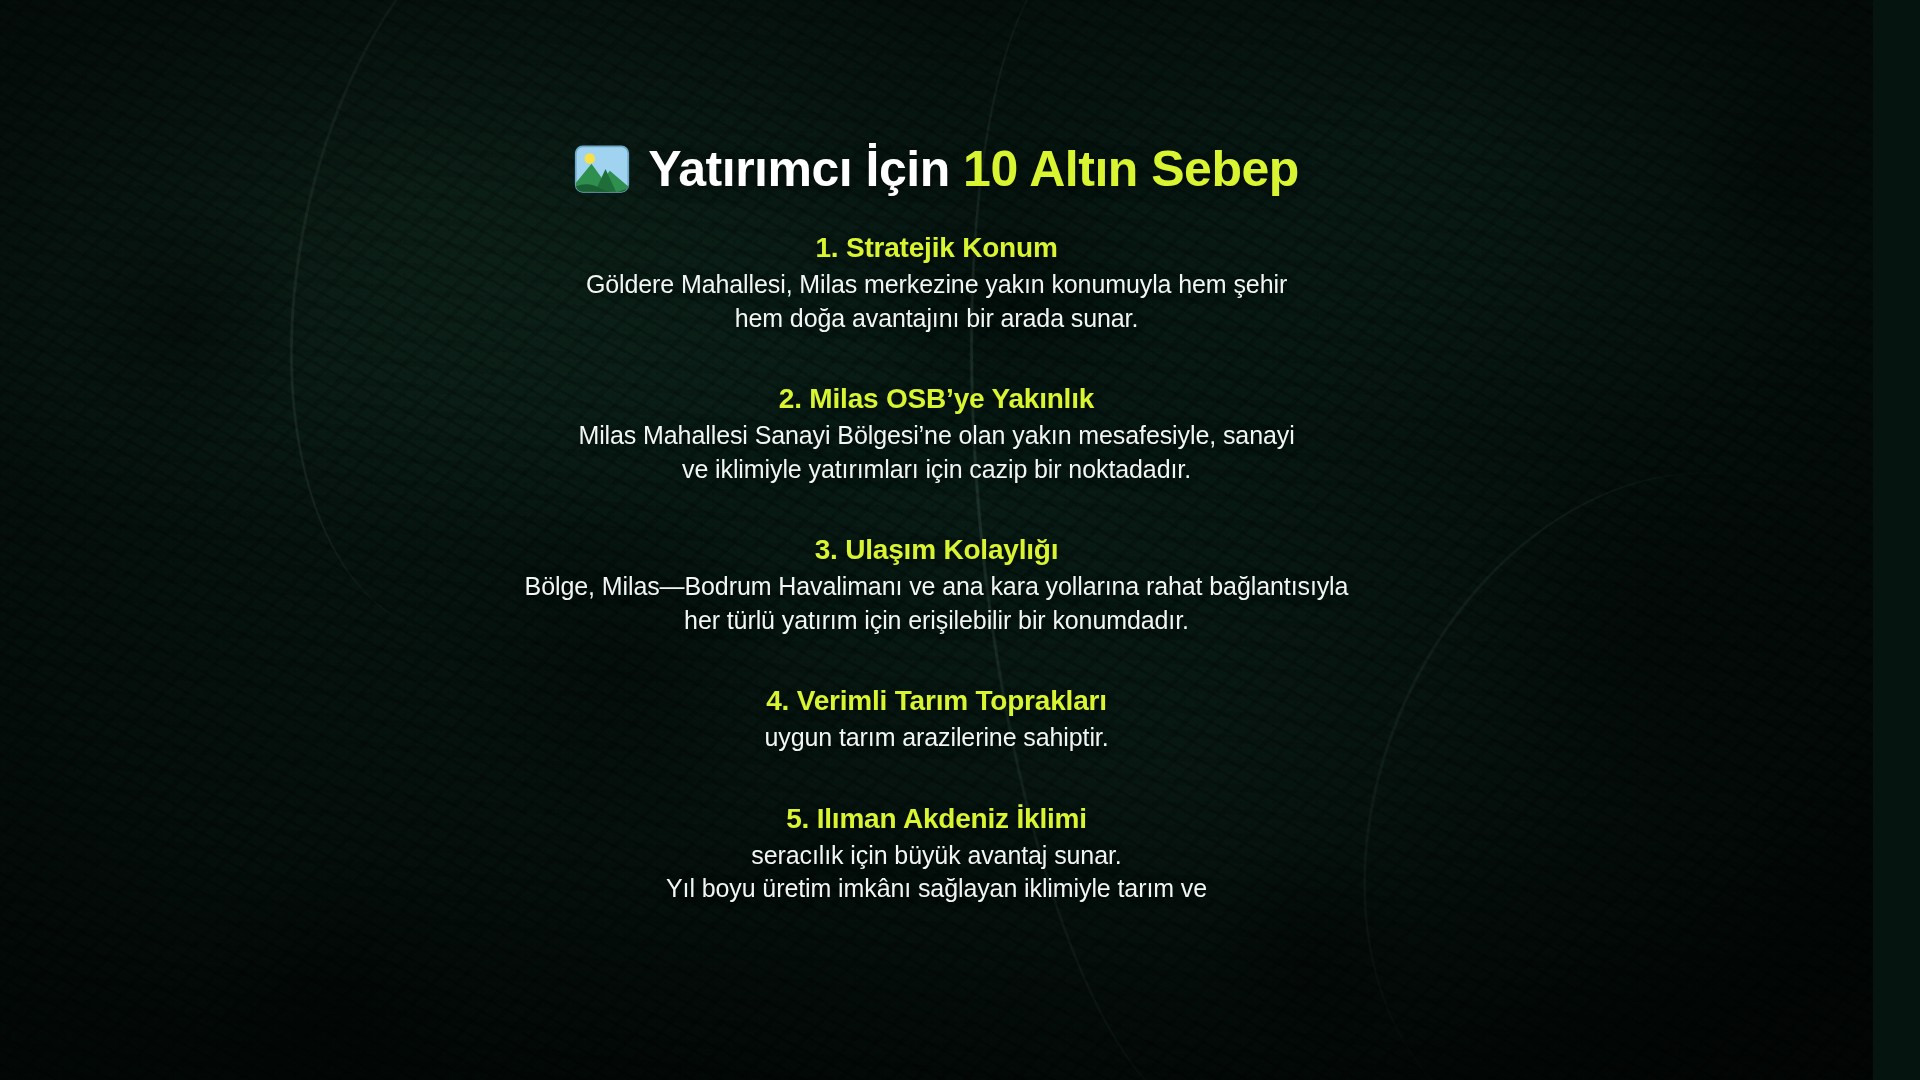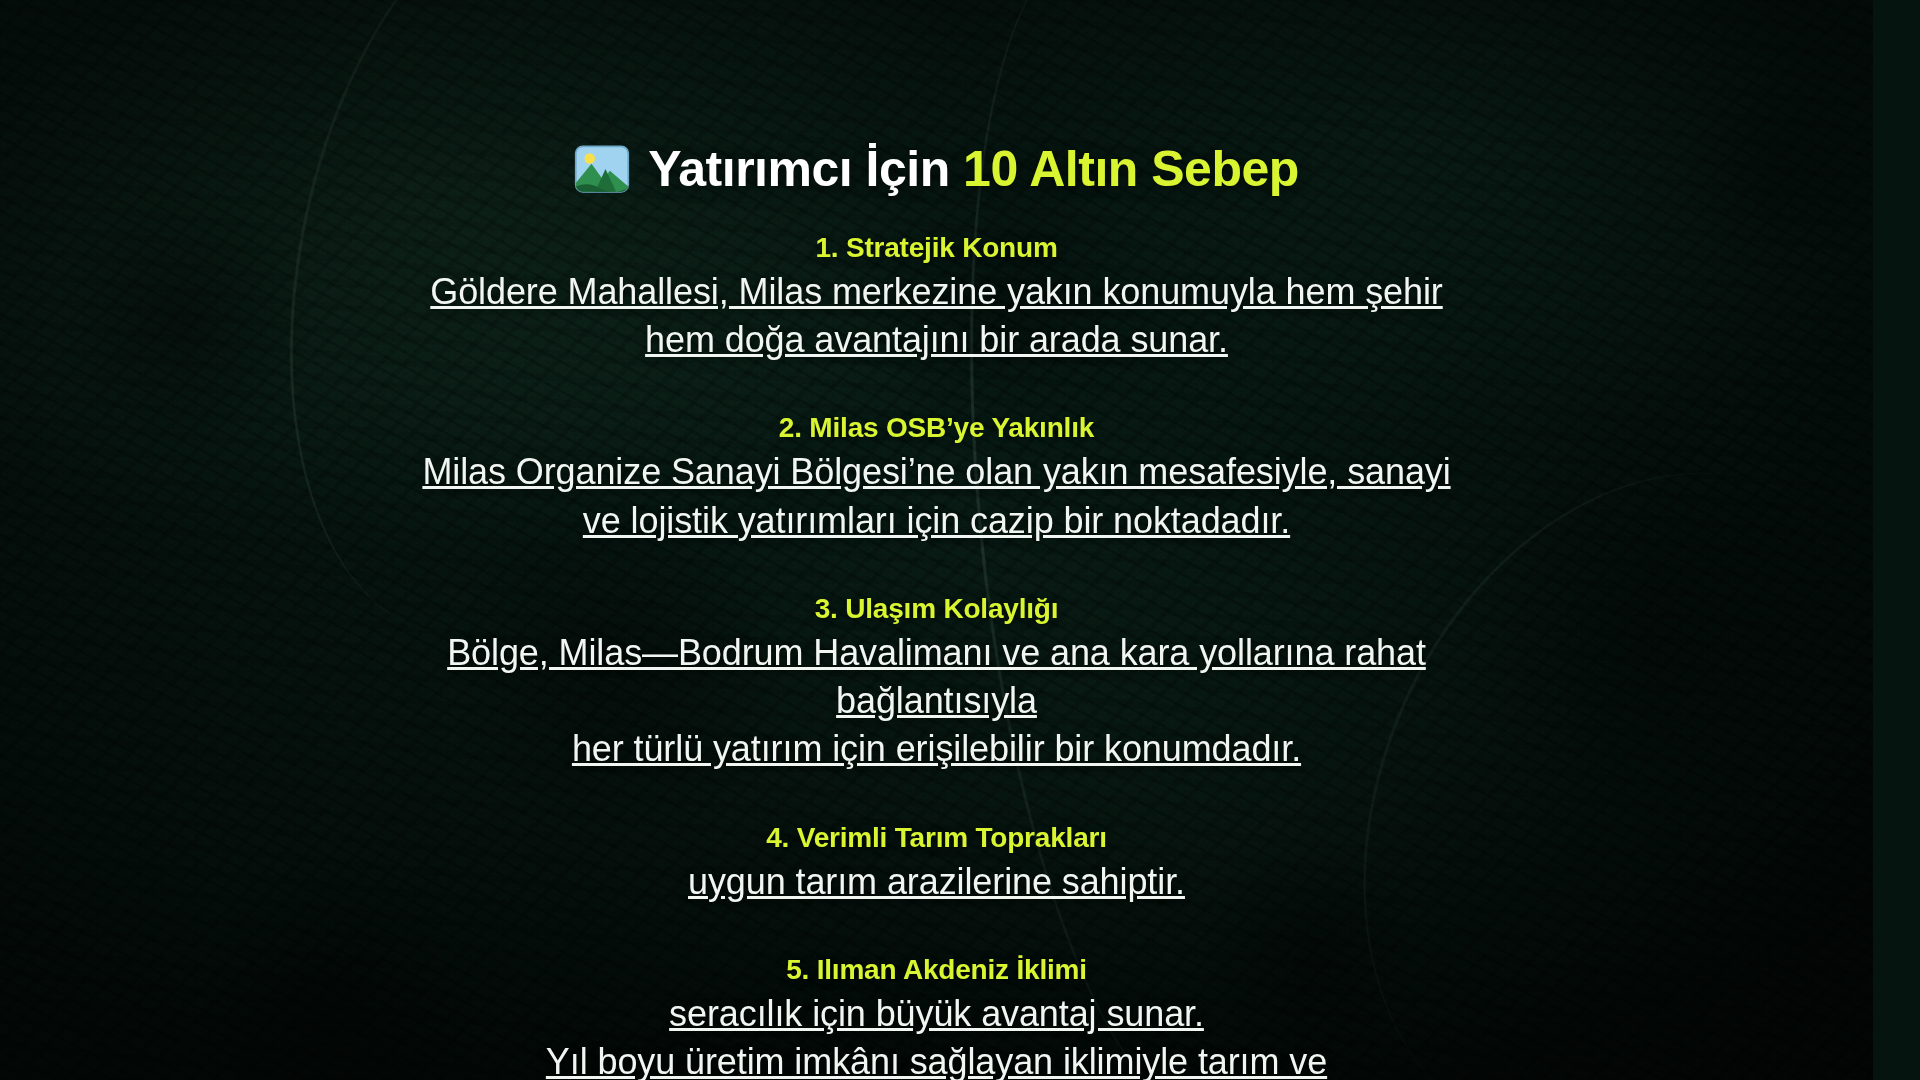--- a/index.html
+++ b/index.html
@@ -136,29 +136,28 @@
 
   .reason-head {
     font-size: 28px;
     font-weight: 700;
     color: #d9f531;
     margin: 0 0 4px 0;
     text-shadow: 0 2px 10px rgba(0,0,0,0.6);
     letter-spacing: -0.2px;
   }
   .reason-body {
-    font-size: 36px;
+    font-size: 25px;
     font-weight: 400;
     color: #f2f6f3;
     line-height: 1.34;
     margin: 0;
     text-shadow: 0 2px 10px rgba(0,0,0,0.6);
     letter-spacing: -0.1px;
     max-width: 1100px;
-    text-decoration: underline;
   }
   .reason-body .ln { display: block; }
 </style>
 </head>
 <body>
 
 <div class="slide">
 
   <div class="bg-base"></div>
   <div class="bg-ridges"></div>
@@ -192,22 +191,22 @@
         <p class="reason-head">1. Stratejik Konum</p>
         <p class="reason-body">
           <span class="ln">Göldere Mahallesi, Milas merkezine yakın konumuyla hem şehir</span>
           <span class="ln">hem doğa avantajını bir arada sunar.</span>
         </p>
       </div>
 
       <div class="reason">
         <p class="reason-head">2. Milas OSB’ye Yakınlık</p>
         <p class="reason-body">
-          <span class="ln">Milas Organize Sanayi Bölgesi’ne olan yakın mesafesiyle, sanayi</span>
-          <span class="ln">ve lojistik yatırımları için cazip bir noktadadır.</span>
+          <span class="ln">Milas Mahallesi Sanayi Bölgesi’ne olan yakın mesafesiyle, sanayi</span>
+          <span class="ln">ve iklimiyle yatırımları için cazip bir noktadadır.</span>
         </p>
       </div>
 
       <div class="reason">
         <p class="reason-head">3. Ulaşım Kolaylığı</p>
         <p class="reason-body">
           <span class="ln">Bölge, Milas—Bodrum Havalimanı ve ana kara yollarına rahat bağlantısıyla</span>
           <span class="ln">her türlü yatırım için erişilebilir bir konumdadır.</span>
         </p>
       </div>

